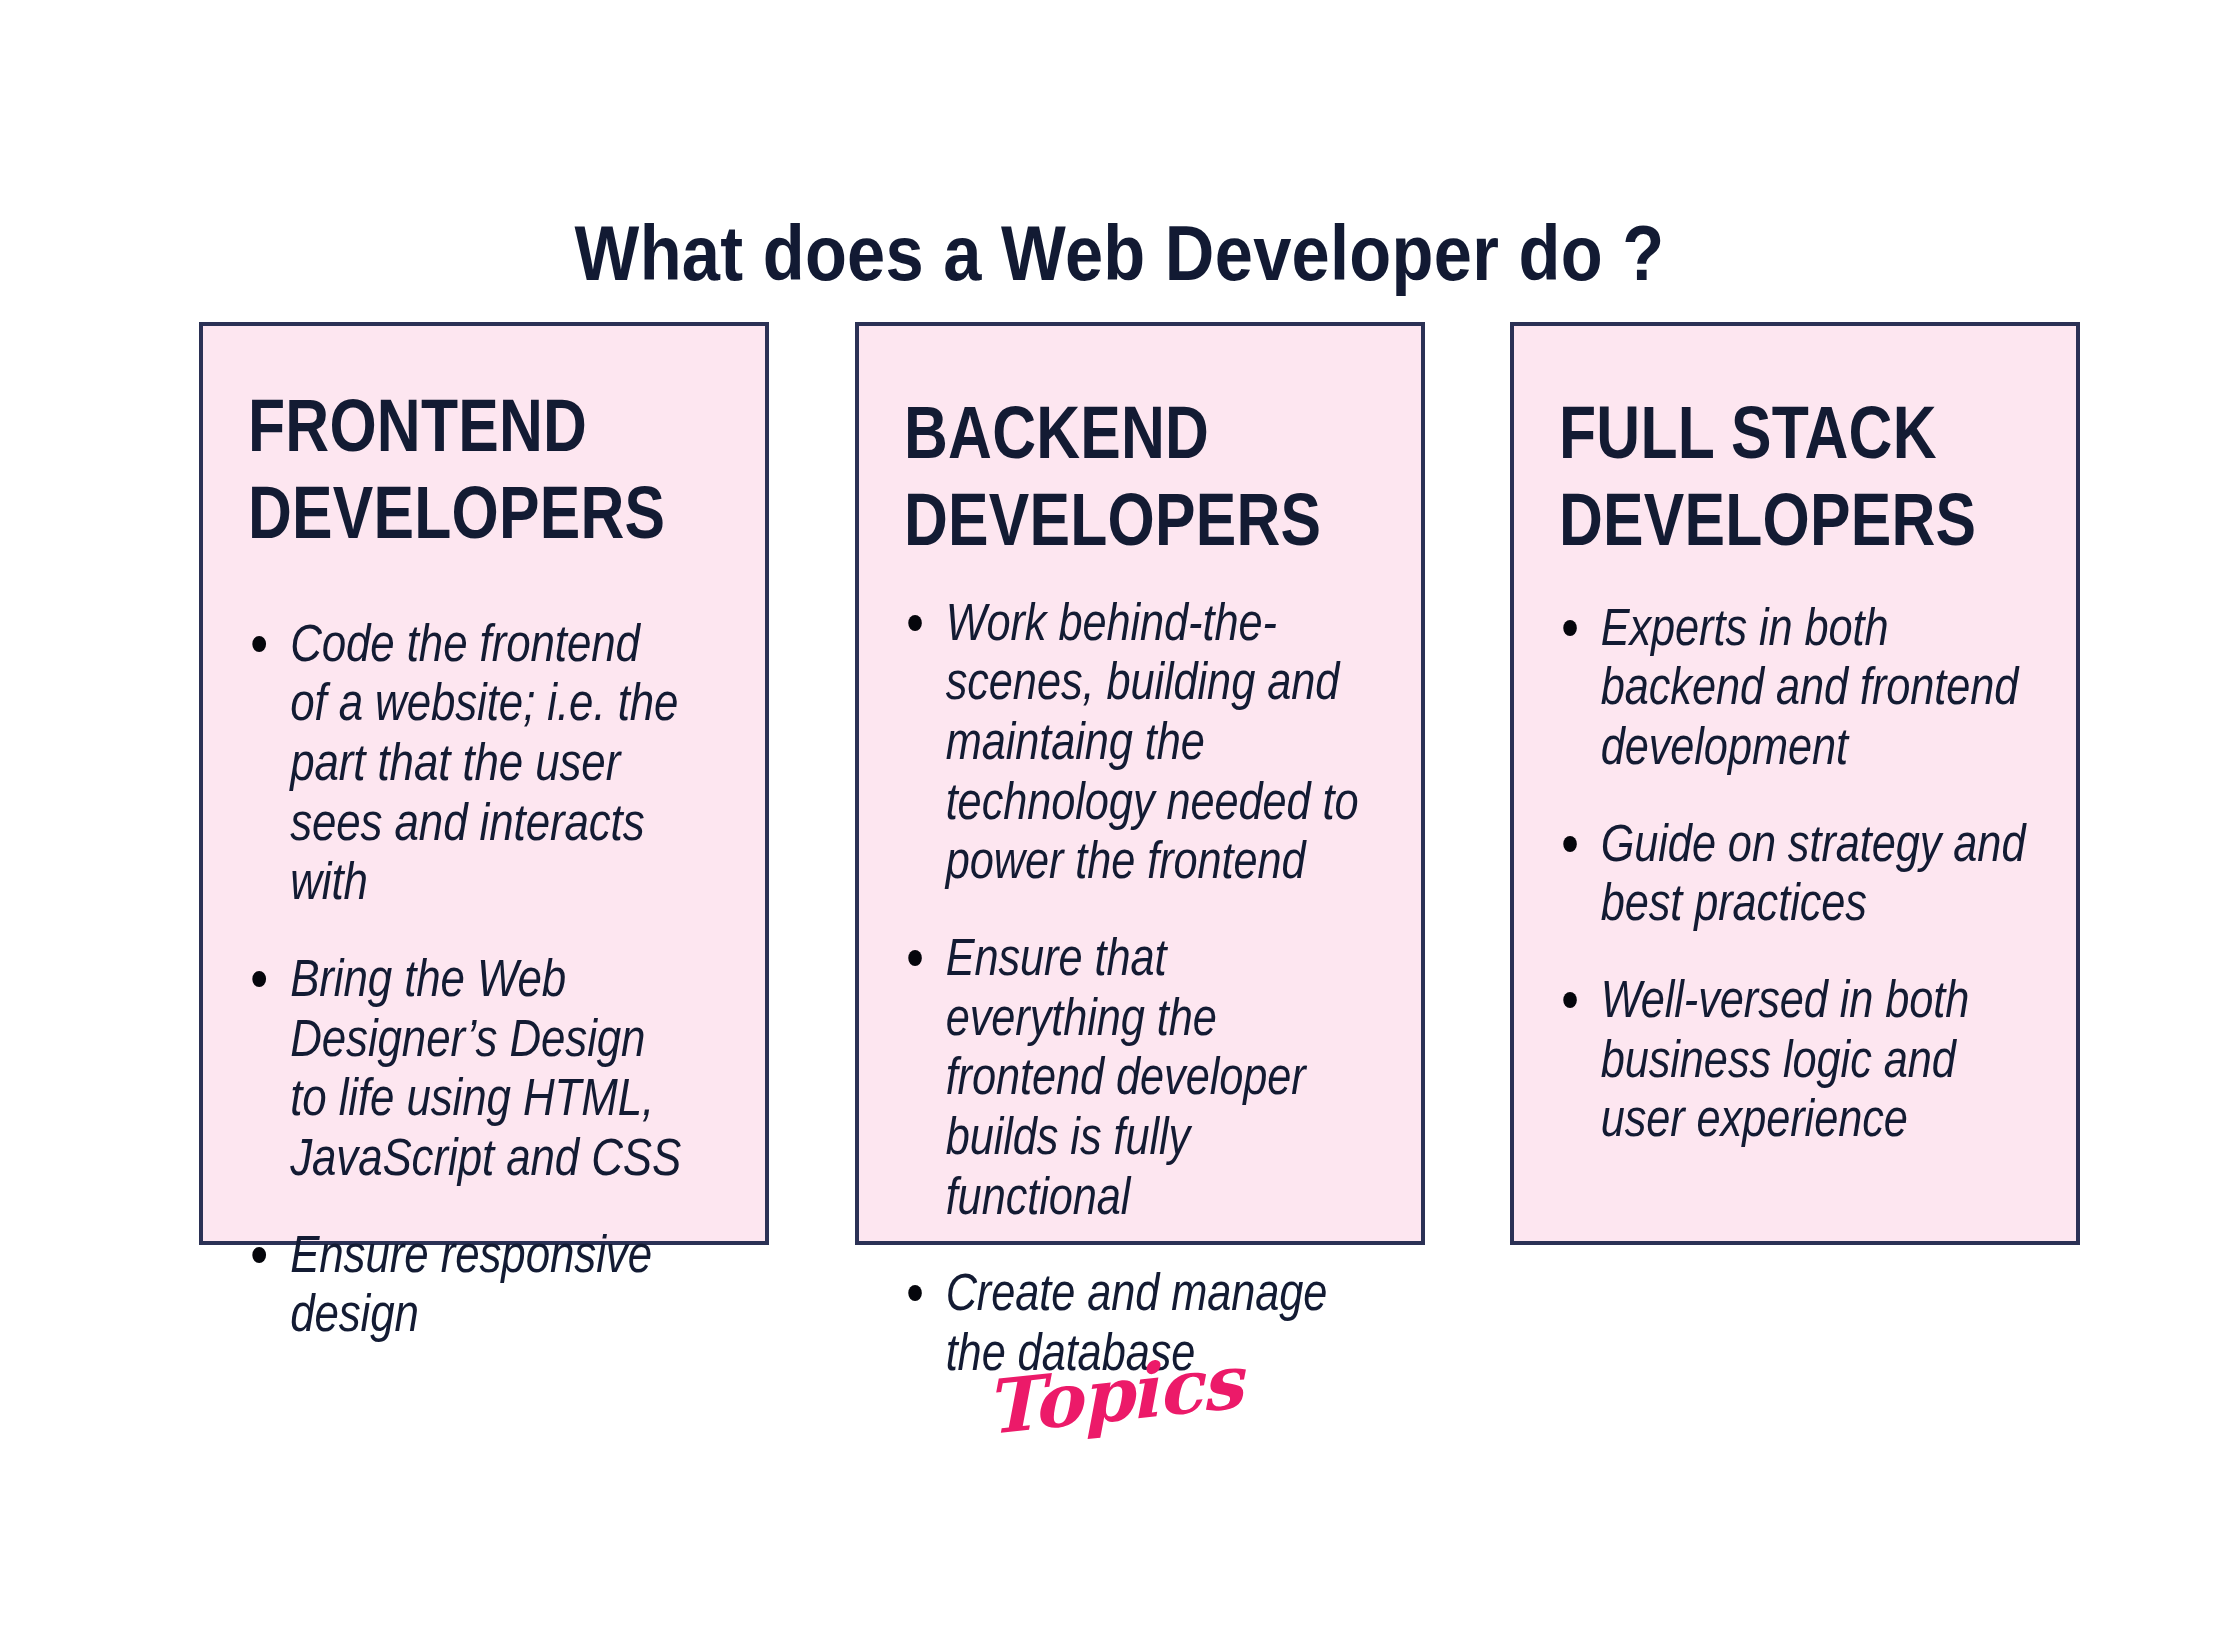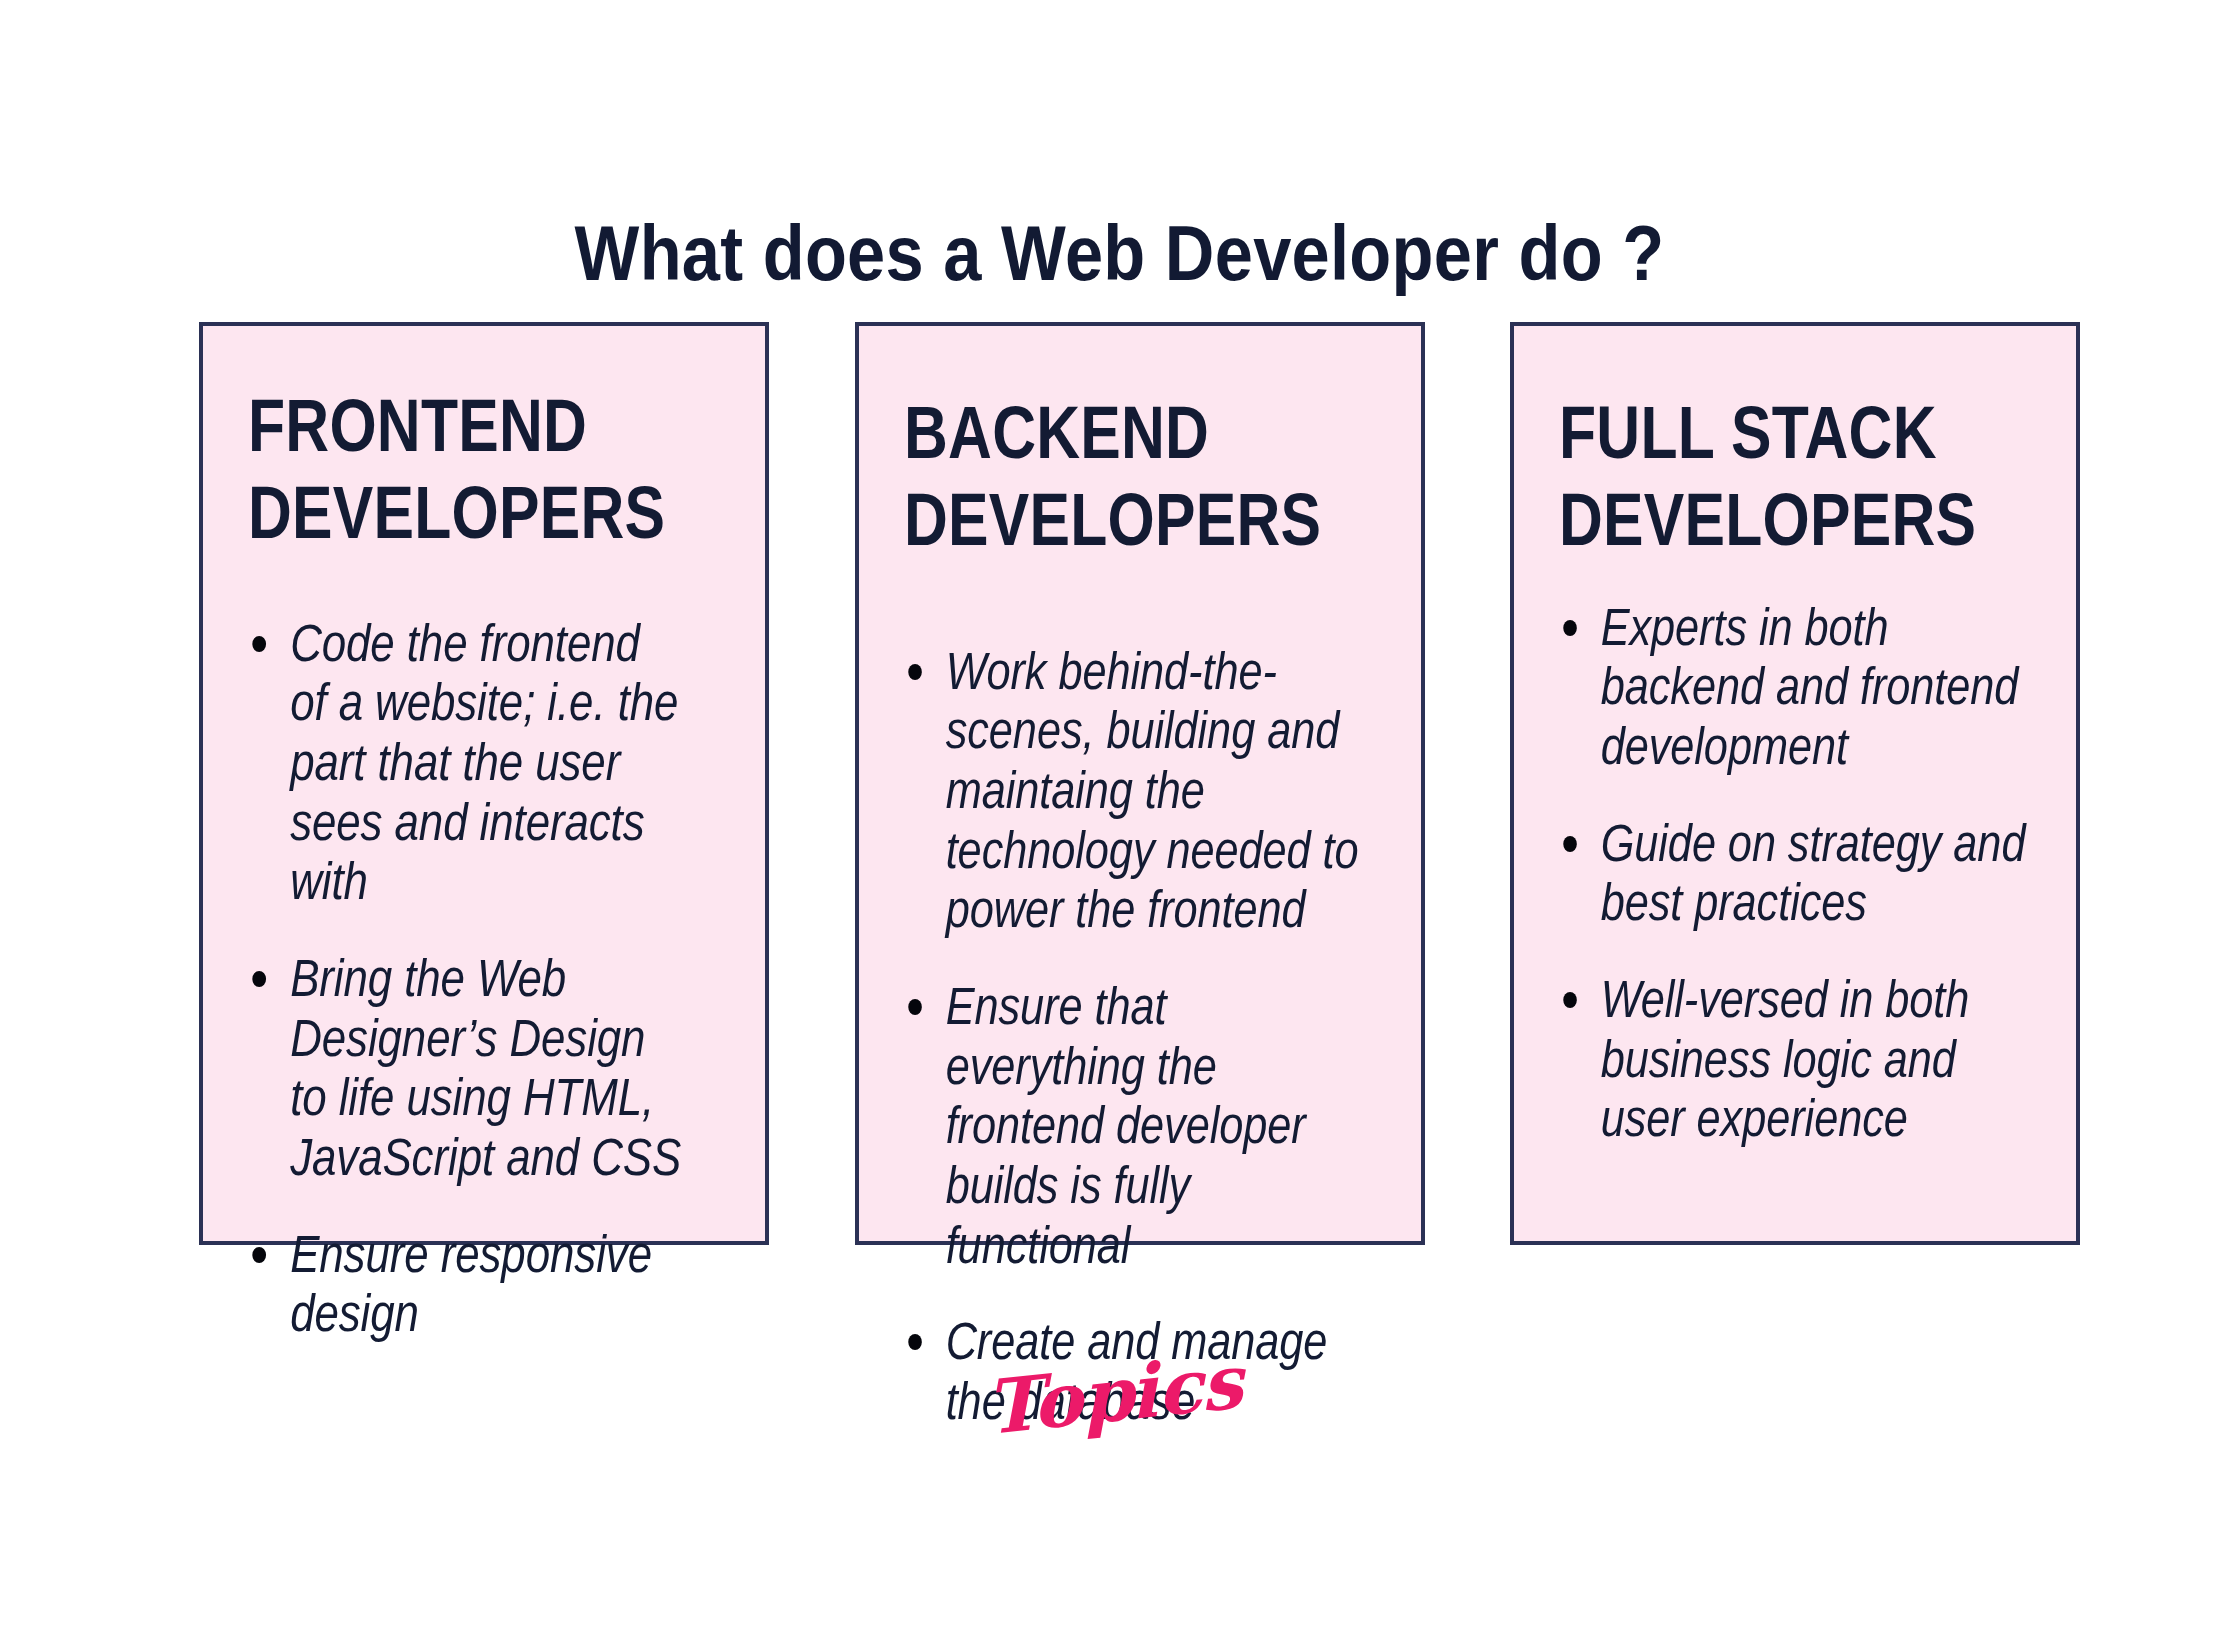--- a/index.html
+++ b/index.html
@@ -82,21 +82,21 @@
     white-space: pre-line;
   }
 
   .bullet-list {
     list-style: none;
     margin: 0;
     padding: 0;
     margin-top: 57px;
   }
 
-  .card-2 .bullet-list { margin-top: 78px; }
+  .card-2 .bullet-list { margin-top: 29px; }
   .card-3 .bullet-list { margin-top: 34px; }
 
   .bullet-item {
     position: relative;
     padding-left: 49px;
     margin-bottom: 37px;
     font-family: "Liberation Sans Narrow", "Liberation Sans", "DejaVu Sans Condensed", sans-serif;
     font-style: italic;
     font-weight: 400;
     font-size: 51px;

